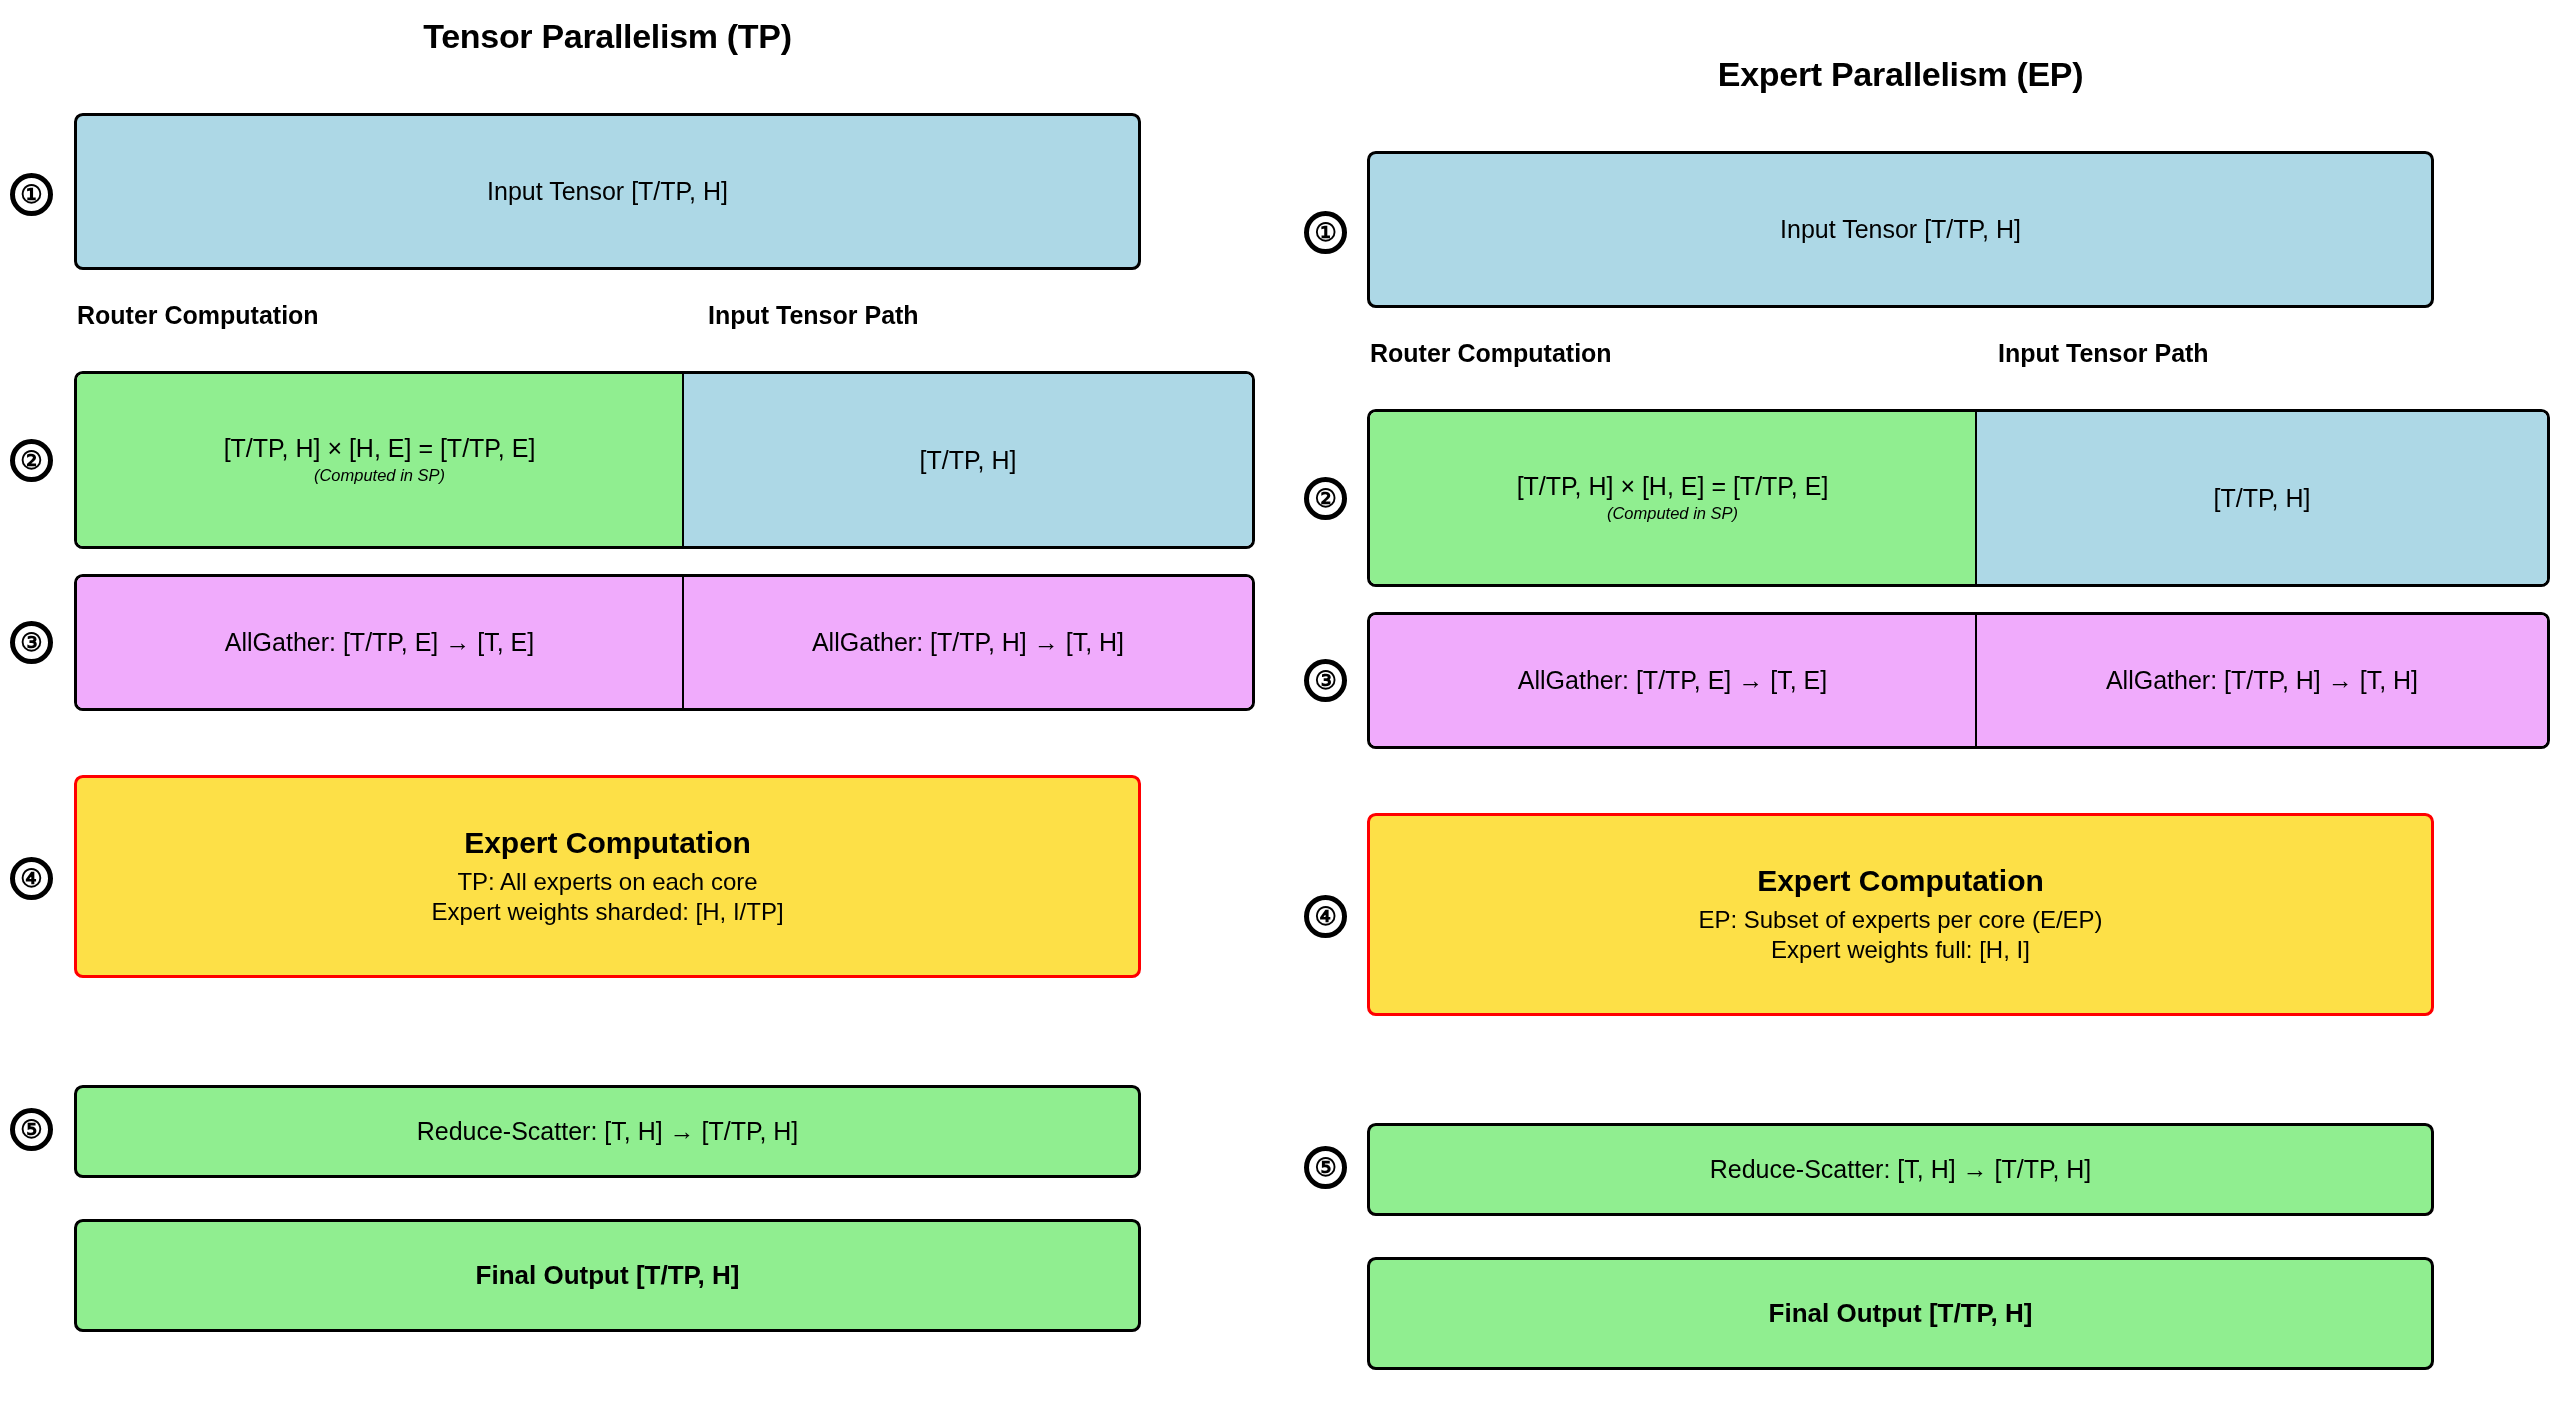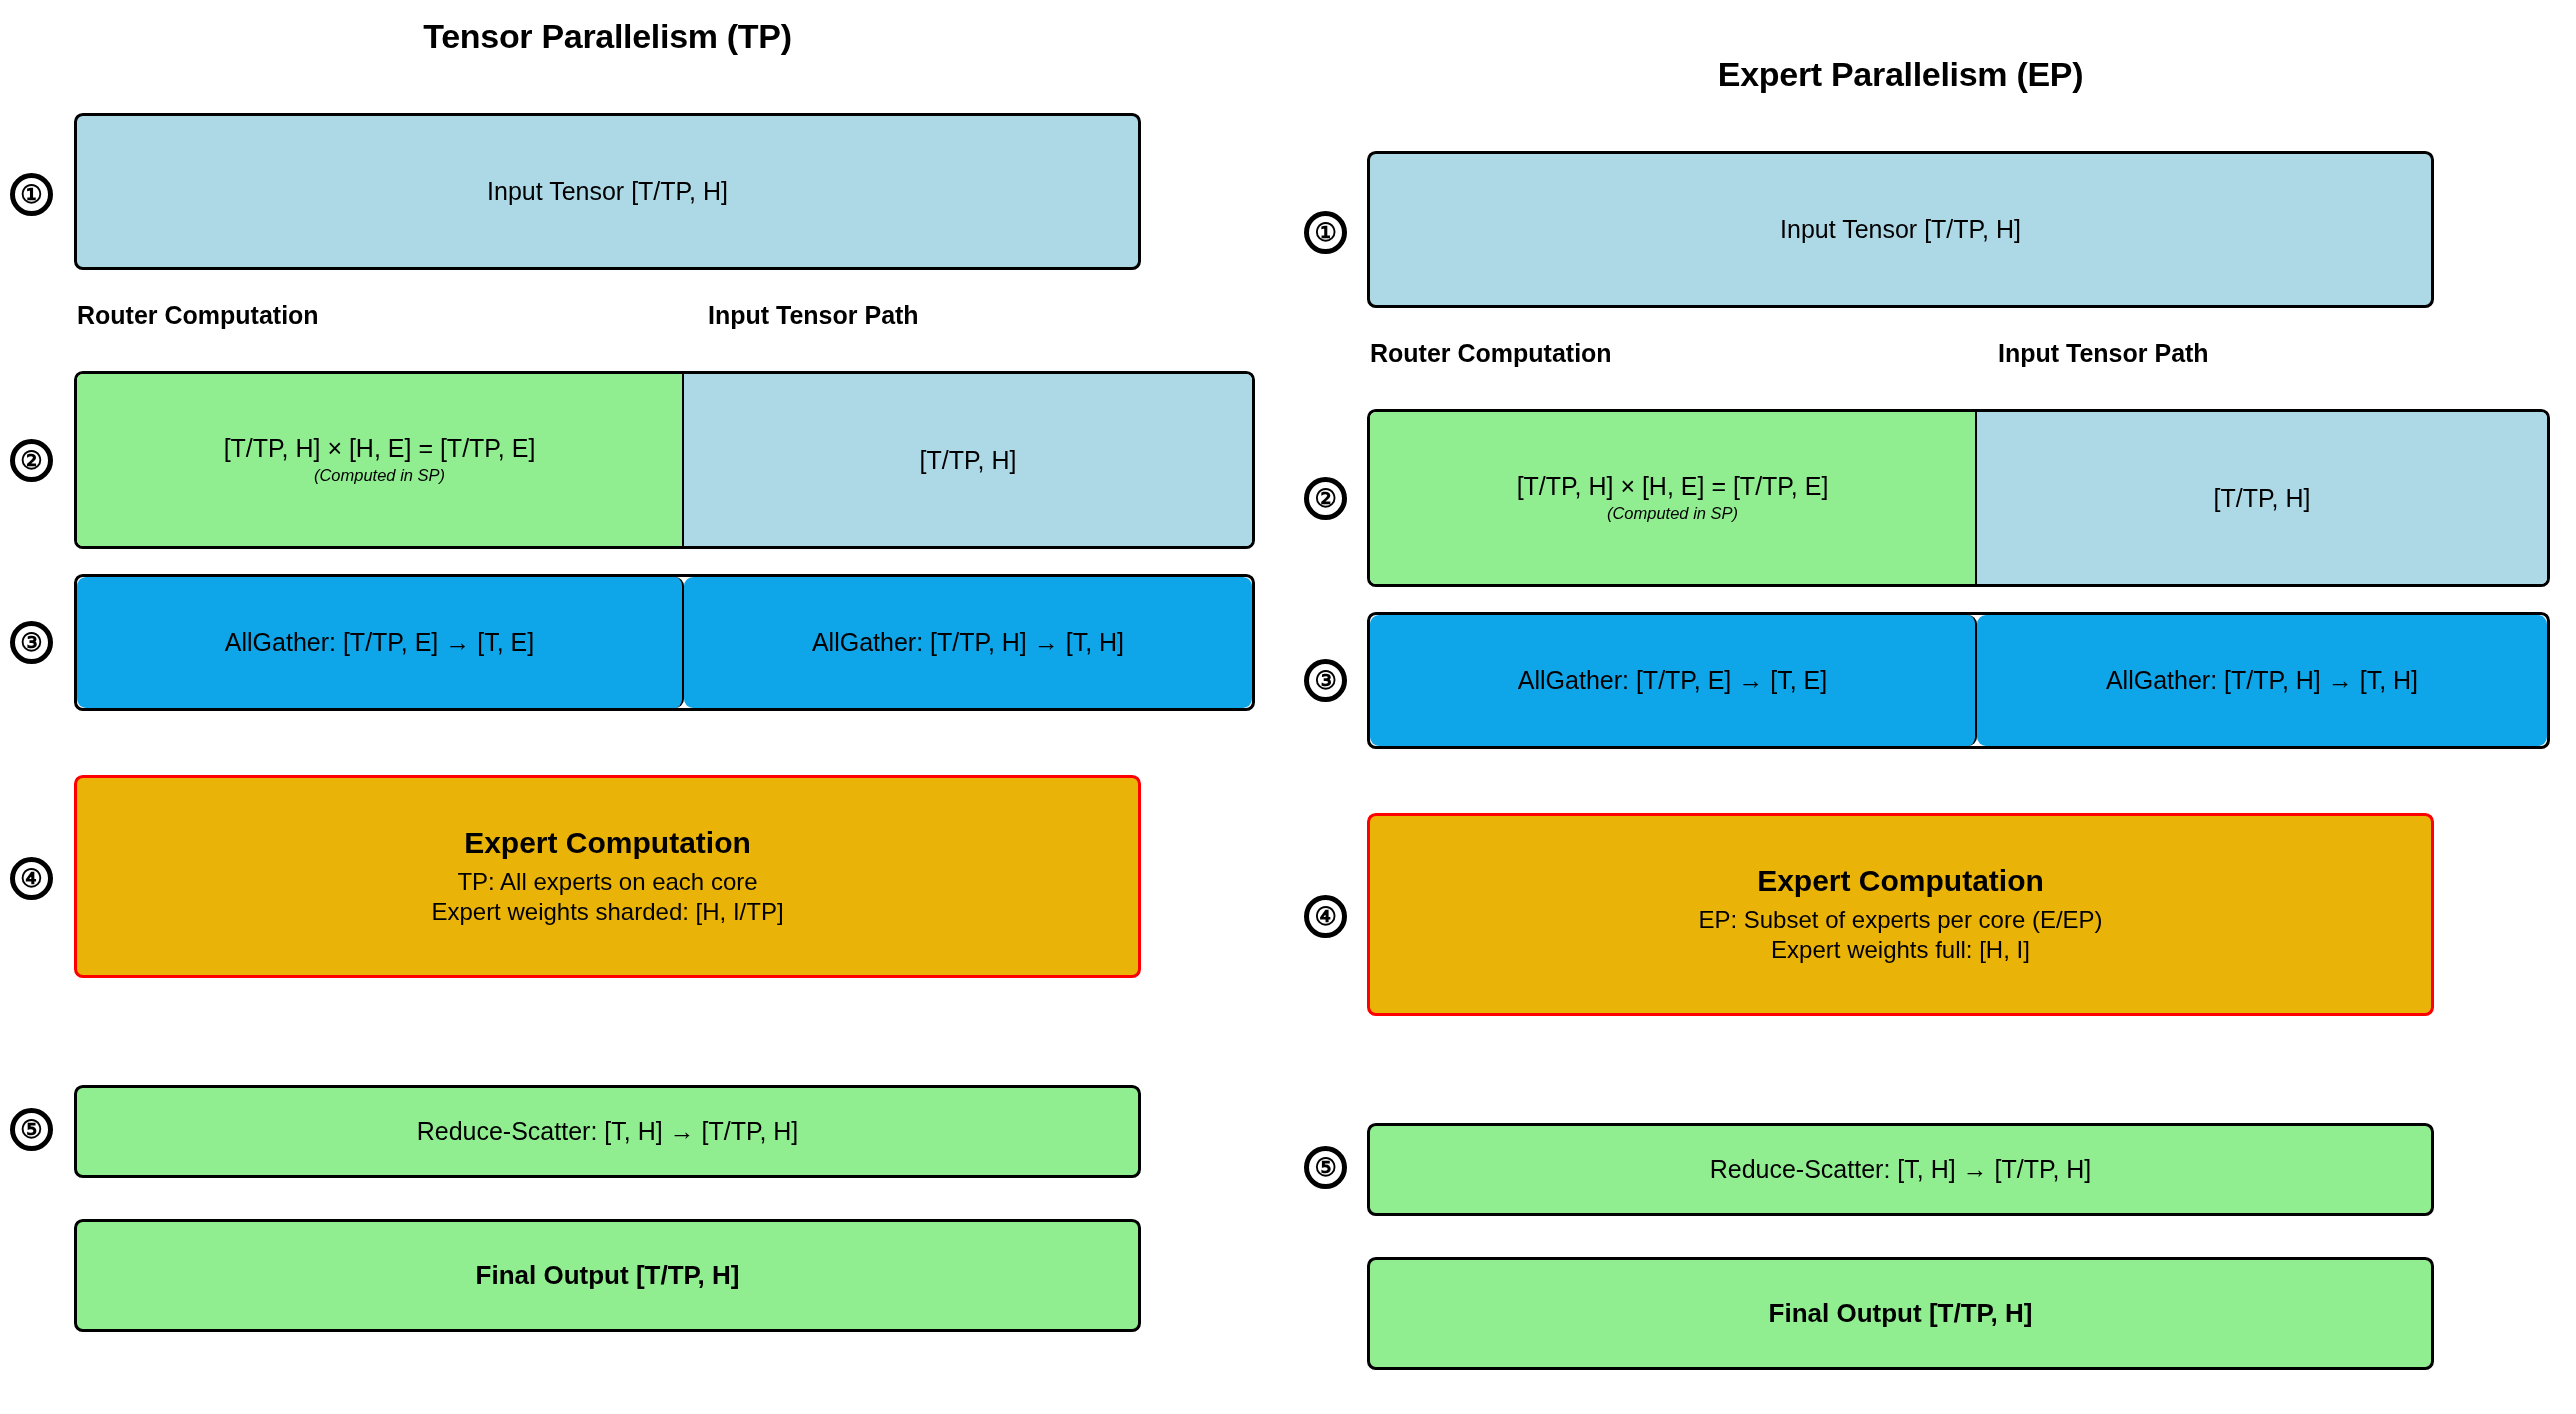--- a/index.html
+++ b/index.html
@@ -57,21 +57,21 @@
     border-radius: 8.8px;
     display: flex;
     flex-direction: column;
     align-items: center;
     justify-content: center;
     text-align: center;
     color: #000000;
   }
   .box-blue   { background: #add8e6; }
   .box-green  { background: #90ee90; }
-  .box-white  { background: #eab308; border-color: #ff0000; align-items: center; }
+  .box-white  { background: #fde047; border-color: #ff0000; align-items: center; }
 
   
   .split-row {
     position: absolute;
     box-sizing: border-box;
     border: 3.8px solid #000000;
     border-radius: 8.8px;
     display: flex;
     overflow: hidden;
   }
@@ -79,21 +79,21 @@
     box-sizing: border-box;
     display: flex;
     flex-direction: column;
     align-items: center;
     justify-content: center;
     color: #000000;
   }
   .split-cell.left  { border-right: 2.7px solid #000000; }
   .cell-green  { background: #90ee90; }
   .cell-blue   { background: #add8e6; }
-  .cell-yellow { background: #0ea5e9; border-radius: 9px; }
+  .cell-yellow { background: #f0abfc; }
 
   .col-header {
     position: absolute;
     font-weight: bold;
     font-size: 25px;
     color: #000000;
     white-space: nowrap;
   }
 
   .t-main   { font-size: 25px; line-height: 1.15; }

